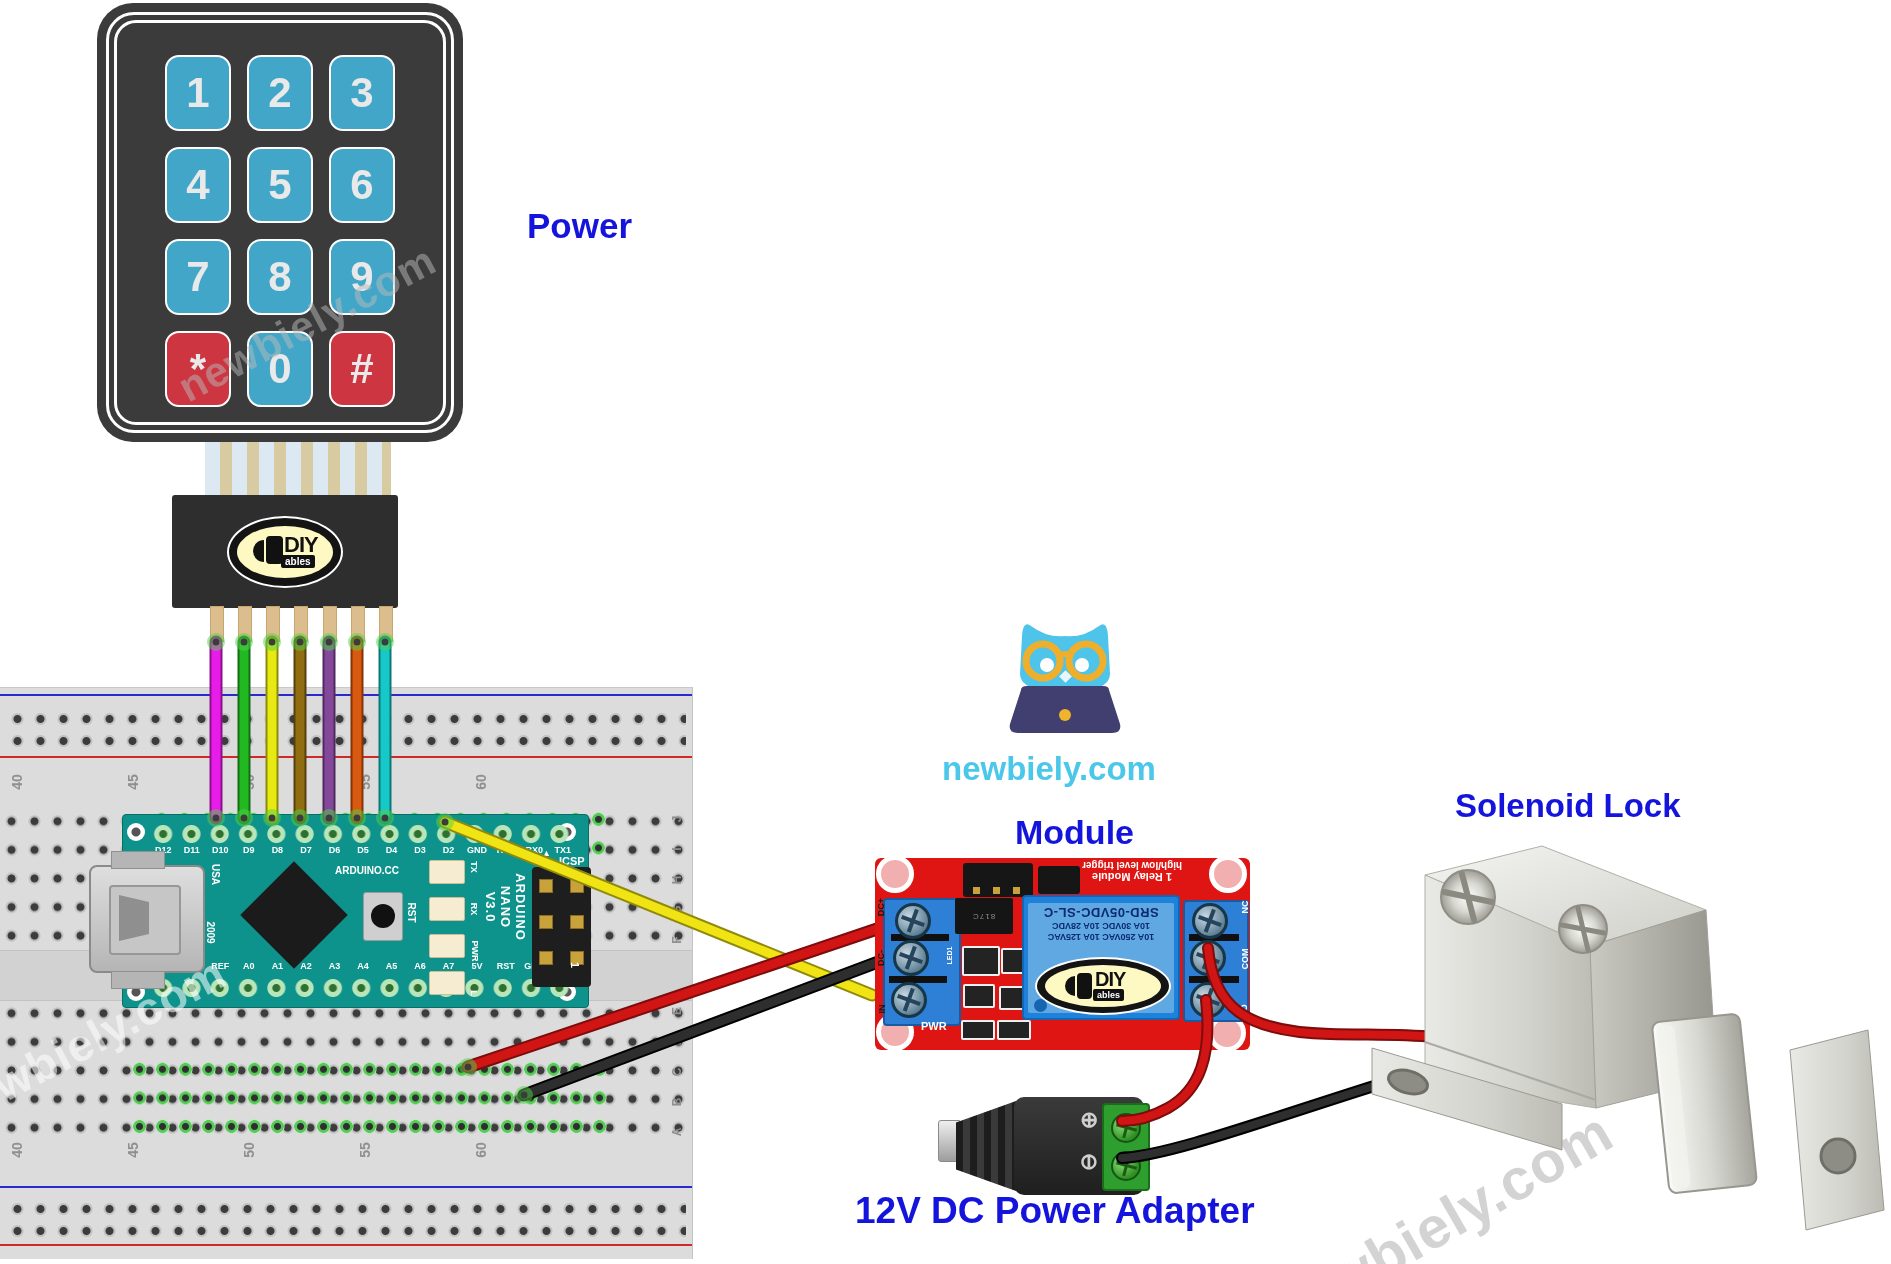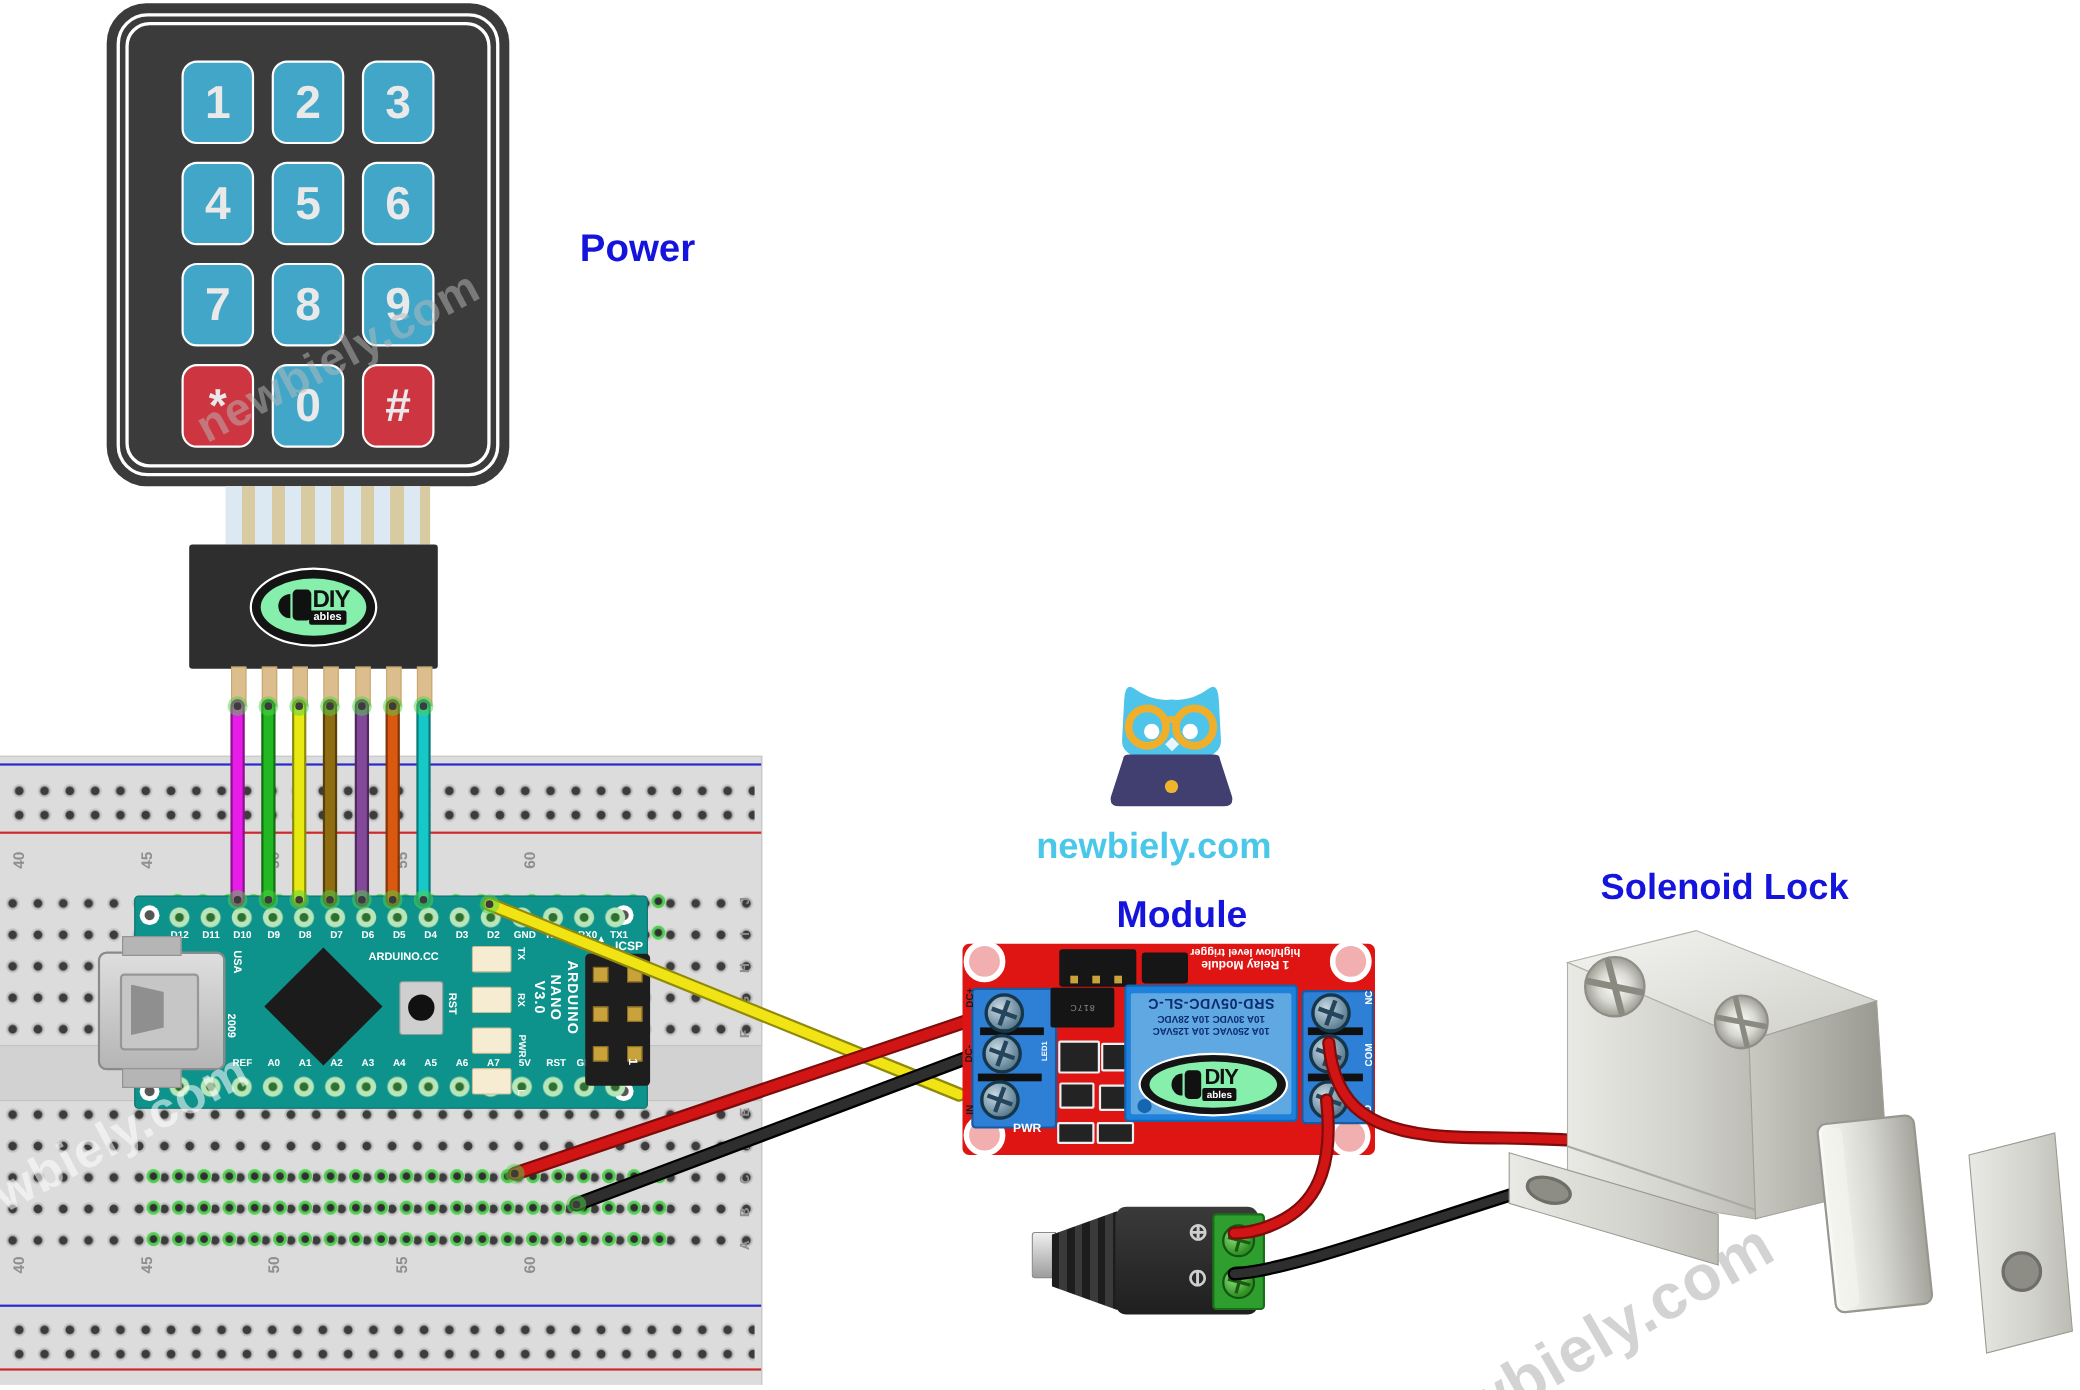--- a/index.html
+++ b/index.html
@@ -49,21 +49,21 @@
   .ribbon{position:absolute;left:205px;top:442px;width:186px;height:53px;z-index:2;
       background:repeating-linear-gradient(90deg,#dde9f2 0 15px,#d8cba2 15px 27px);}
   .connector{position:absolute;left:172px;top:495px;width:226px;height:113px;background:#2E2E2E;
       border-radius:3px;z-index:2;display:flex;align-items:center;justify-content:center;}
   .kpin{position:absolute;top:606px;width:12px;height:34px;background:#DCBE8E;border:1px solid #c7a76e;
       z-index:2;}
 
   
   .dylogo{width:112px;height:68px;border:2px solid #fff;border-radius:50%;background:#141414;
       display:flex;align-items:center;justify-content:center;}
-  .dy-inner{width:96px;height:52px;background:#86efac;border-radius:50%;position:relative;}
+  .dy-inner{width:96px;height:52px;background:#fef9c3;border-radius:50%;position:relative;}
   .dy-g1{position:absolute;left:16px;top:14px;width:11px;height:22px;background:#111;
       border-radius:11px 0 0 11px;}
   .dy-g2{position:absolute;left:29px;top:10px;width:17px;height:28px;background:#111;border-radius:4px;}
   .dy-main{position:absolute;left:47px;top:6px;font-size:22px;font-weight:bold;color:#111;letter-spacing:-1px;}
   .dy-sub{position:absolute;left:44px;top:29px;background:#111;color:#fff;font-size:10px;font-weight:bold;
       padding:1px 4px;border-radius:2px;}
   .dylogo.small{width:132px;height:54px;}
   .dylogo.small .dy-inner{width:116px;height:42px;}
   .dylogo.small .dy-g1{left:20px;top:11px;width:10px;height:20px;}
   .dylogo.small .dy-g2{left:32px;top:8px;width:15px;height:26px;}
@@ -543,19 +543,20 @@
     <circle cx="52" cy="53" r="7" fill="#fff"></circle>
     <circle cx="87" cy="53" r="7" fill="#fff"></circle>
     <rect x="66" y="60" width="9" height="9" transform="rotate(45 70.5 64.5)" fill="#E8F6FC"></rect>
     <path d="M26,78 Q26,74 32,74 L108,74 Q114,74 114,78 L125,112 Q127,121 117,121 L23,121 Q13,121 15,112 Z" fill="#413E70"></path>
     <circle cx="70" cy="103" r="6" fill="#F0B42C"></circle>
   </svg>
 
   <div class="biglabel" style="left:527px;top:206px;font-size:35px">Power</div>
   <div class="biglabel" style="left:1015px;top:813px;font-size:34px">Module</div>
   <div class="biglabel" style="left:1455px;top:787px;font-size:33px">Solenoid Lock</div>
+  <div class="biglabel" style="left:855px;top:1190px;font-size:37px">12V DC Power Adapter</div>
   <div class="sitetext" style="left:942px;top:750px">newbiely.com</div>
 
   <div class="wm" style="left:165px;top:300px;font-size:42px;transform:rotate(-28deg)">newbiely.com</div>
   <div class="wm" style="left:-70px;top:1015px;font-size:46px;color:rgba(255,255,255,.55);transform:rotate(-28deg)">newbiely.com</div>
   <div class="wm" style="left:1245px;top:1190px;font-size:58px;color:rgba(175,175,175,.55);transform:rotate(-30deg)">newbiely.com</div>
 
 </div>
 
 </body></html>

